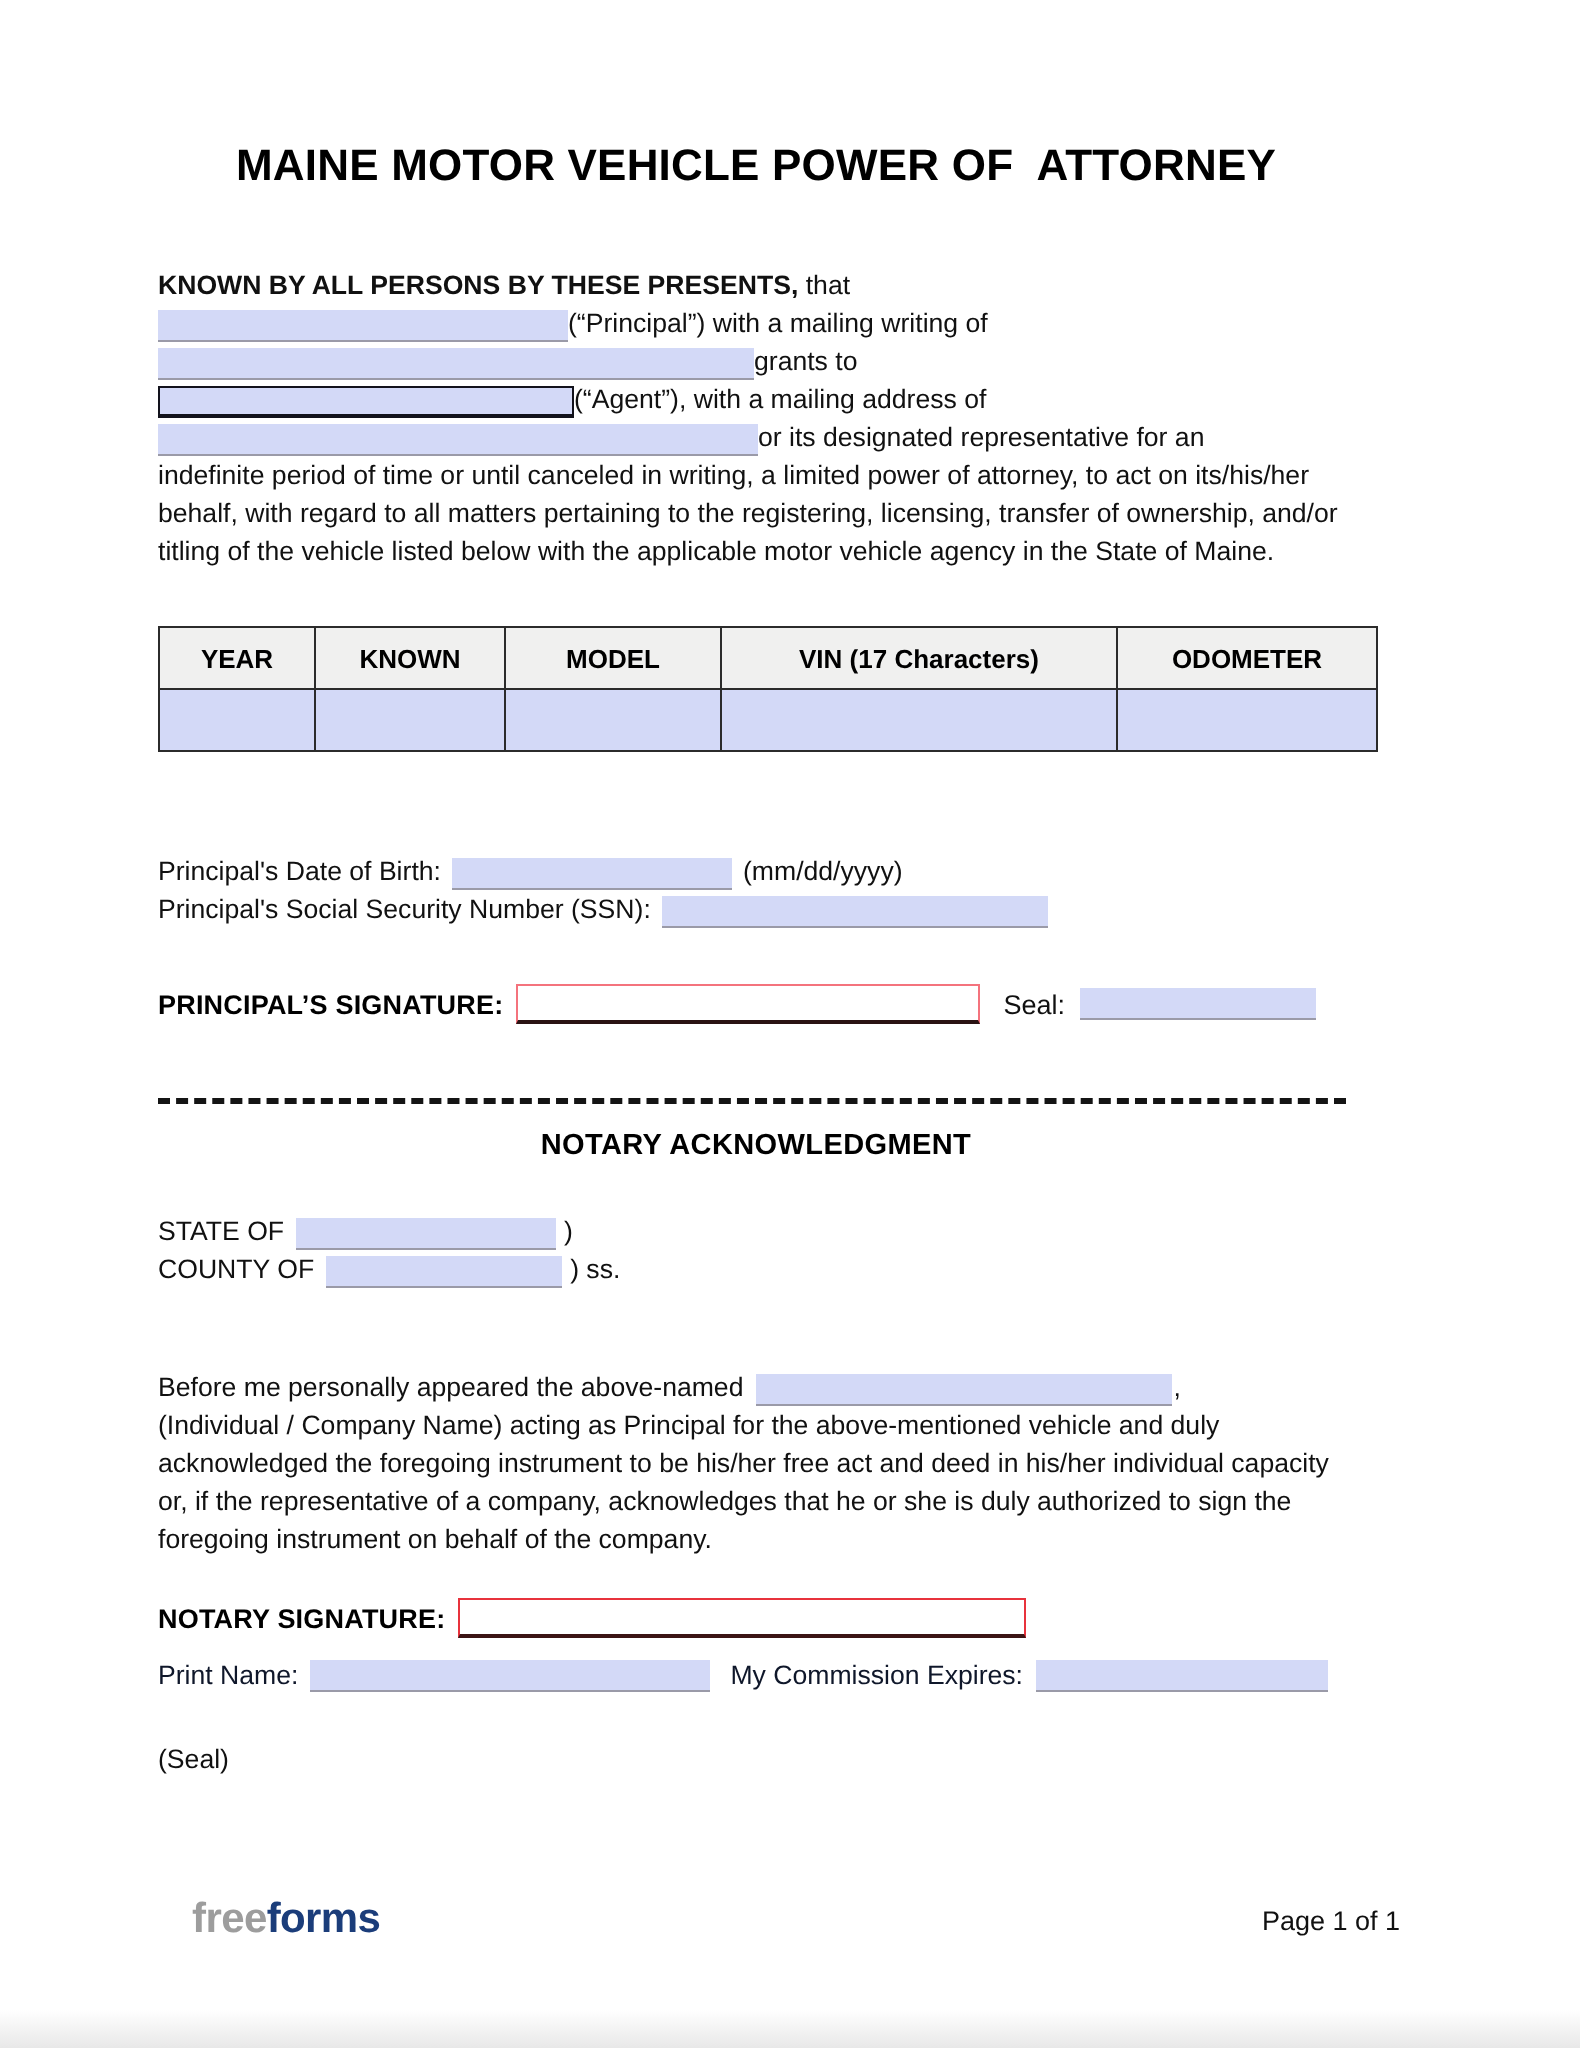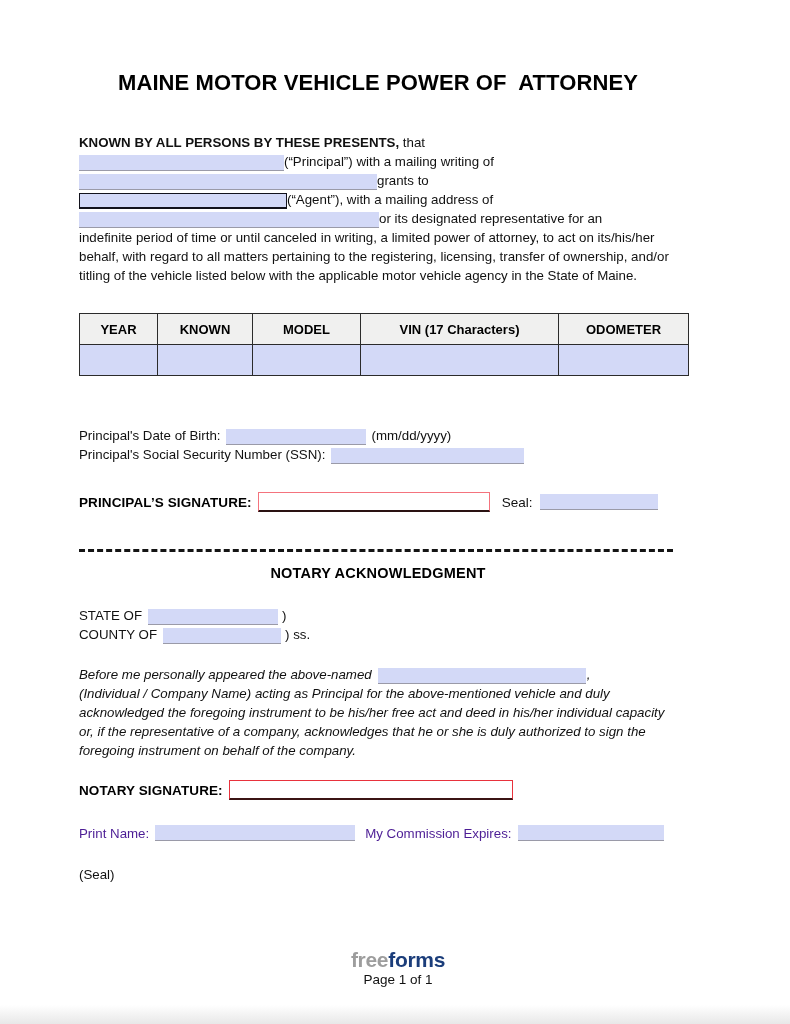--- a/index.html
+++ b/index.html
@@ -170,67 +170,65 @@
   .state-block {
     margin-top: 25px;
     font-size: 13.3px;
     line-height: 20px;
     color: #111;
   }
   .w-state  { width: 130px; }
   .w-county { width: 118px; }
 
   .notary-para {
-    margin-top: 21px;
+    margin-top: 40px;
     font-size: 13.3px;
     line-height: 19.5px;
     color: #111;
-    font-style: italic;
   }
   .w-appeared { width: 208px; }
 
   .notary-sig-row {
     margin-top: 20px;
     display: flex;
     align-items: center;
     font-size: 13.5px;
   }
   .w-sig2 {
     width: 284px;
     border: 1.5px solid #e8323c;
     border-bottom: 2px solid #3b1414;
   }
 
   .print-row {
-    margin-top: 25px;
-    display: flex;
-    align-items: center;
-    font-size: 13.3px;
-    color: #4c1d95;
+    margin-top: 11px;
+    display: flex;
+    align-items: flex-start;
+    font-size: 13.3px;
+    color: #0f172a;
   }
   .w-print { width: 200px; margin-left: 6px; }
   .w-expires { width: 146px; margin-left: 6px; }
   .expires-label { margin-left: 10px; }
 
   .seal {
     margin-top: 26px;
     font-size: 13.3px;
     color: #111;
   }
 
   
   .footer {
     position: absolute;
     left: 96px;
     top: 948px;
     width: 604px;
     display: flex;
     align-items: center;
     justify-content: space-between;
-    flex-direction: column;
   }
   .logo {
     font-size: 21px;
     letter-spacing: -0.3px;
   }
   .logo .free { color: #9d9d9d; font-weight: bold; }
   .logo .forms { color: #1b3d7a; font-weight: bold; }
   .page-num {
     font-size: 13.5px;
     color: #111;

